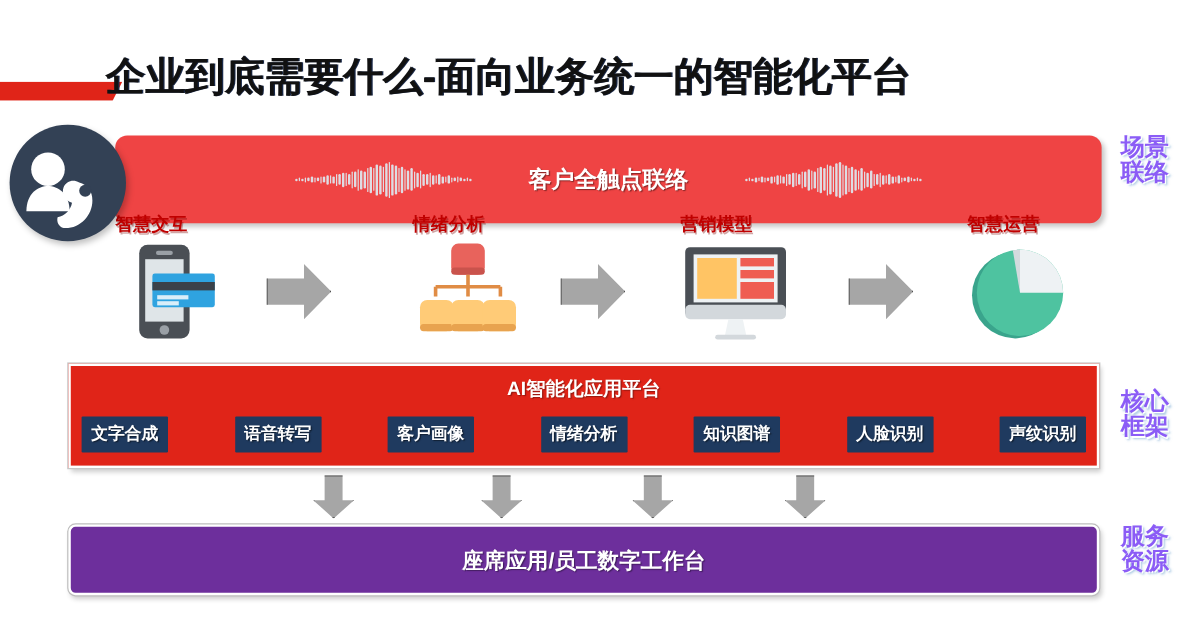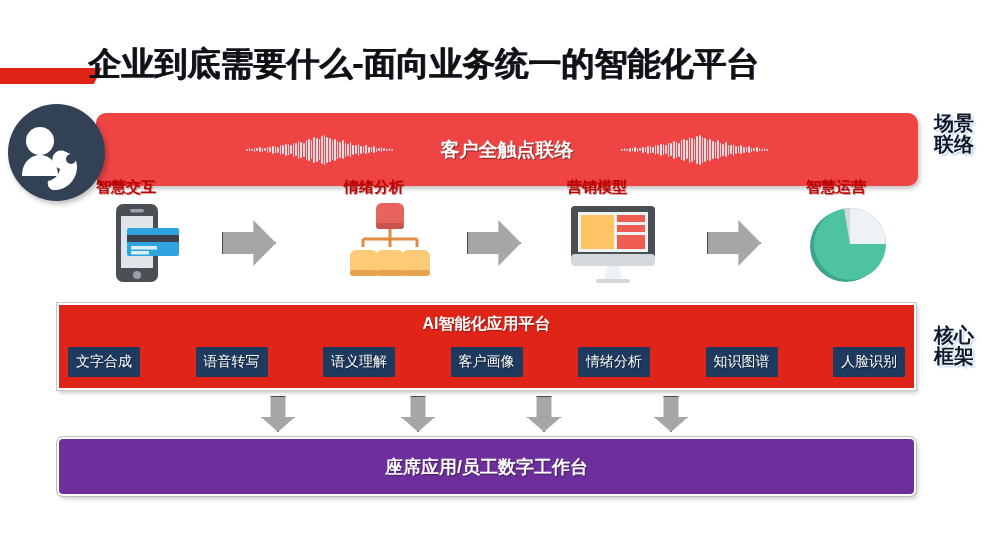--- a/index.html
+++ b/index.html
@@ -72,21 +72,21 @@
   .ai-box-title{
     position:absolute;left:0;top:9px;width:100%;text-align:center;
     color:#ffffff;font-size:16px;font-weight:bold;
     text-shadow:1px 1px 1px rgba(0,0,0,.35);
   }
   .tag-row{
     position:absolute;left:9px;top:40px;right:9px;height:34px;
     display:flex;justify-content:space-between;align-items:center;
   }
   .tag{
-    background:#1f3a5f;color:#ffffff;font-size:14px;font-weight:normal;
+    background:#1f3a5f;color:#ffffff;font-size:14px;font-weight:bold;
     padding:6px 8px;border-radius:1px;white-space:nowrap;
     text-shadow:1px 1px 1px rgba(0,0,0,.5);
   }
 
   
   .arrow-down{
     position:absolute;top:396px;width:32px;height:34px;
     background:#a6a6a6;border:1.5px solid #4a4a4a;
     clip-path:polygon(28% 0%,72% 0%,72% 58%,100% 58%,50% 100%,0% 58%,28% 58%);
   }
@@ -99,21 +99,21 @@
     display:flex;align-items:center;justify-content:center;text-align:right;
   }
   .purple-bar-label{
     color:#ffffff;font-size:18px;font-weight:bold;
     text-shadow:1px 1px 1px rgba(0,0,0,.4);
   }
 
   
   .side-label{
     position:absolute;right:6px;width:62px;text-align:center;
-    color:#0f172a;font-size:20px;font-weight:bold;line-height:1.05;
+    color:#8b5cf6;font-size:20px;font-weight:bold;line-height:1.05;
     text-shadow:1px 1px 0 #ffffff, 2px 2px 2px rgba(90,150,200,.55);
   }
   .side-label span{display:block;}
 </style>
 </head>
 <body>
 
 <div class="slide">
 
   <div class="title-accent"></div>
@@ -307,39 +307,43 @@
 
   <div class="arrow-right" style="left:222px"></div>
   <div class="arrow-right" style="left:467px"></div>
   <div class="arrow-right" style="left:707px"></div>
 
   <div class="ai-box">
     <div class="ai-box-title">AI智能化应用平台</div>
     <div class="tag-row">
       <div class="tag">文字合成</div>
       <div class="tag">语音转写</div>
-      <div class="tag">语义理解</div>
       <div class="tag">客户画像</div>
       <div class="tag">情绪分析</div>
       <div class="tag">知识图谱</div>
       <div class="tag">人脸识别</div>
+      <div class="tag">声纹识别</div>
     </div>
   </div>
 
   <div class="arrow-down" style="left:261px"></div>
   <div class="arrow-down" style="left:401px"></div>
   <div class="arrow-down" style="left:527px"></div>
   <div class="arrow-down" style="left:654px"></div>
 
   <div class="purple-bar">
     <div class="purple-bar-label">座席应用/员工数字工作台</div>
   </div>
 
   <div class="side-label" style="top:113px">
     <span>场景</span>
     <span>联络</span>
   </div>
   <div class="side-label" style="top:325px">
     <span>核心</span>
     <span>框架</span>
   </div>
+  <div class="side-label" style="top:437px">
+    <span>服务</span>
+    <span>资源</span>
+  </div>
 
 </div>
 
 </body></html>

